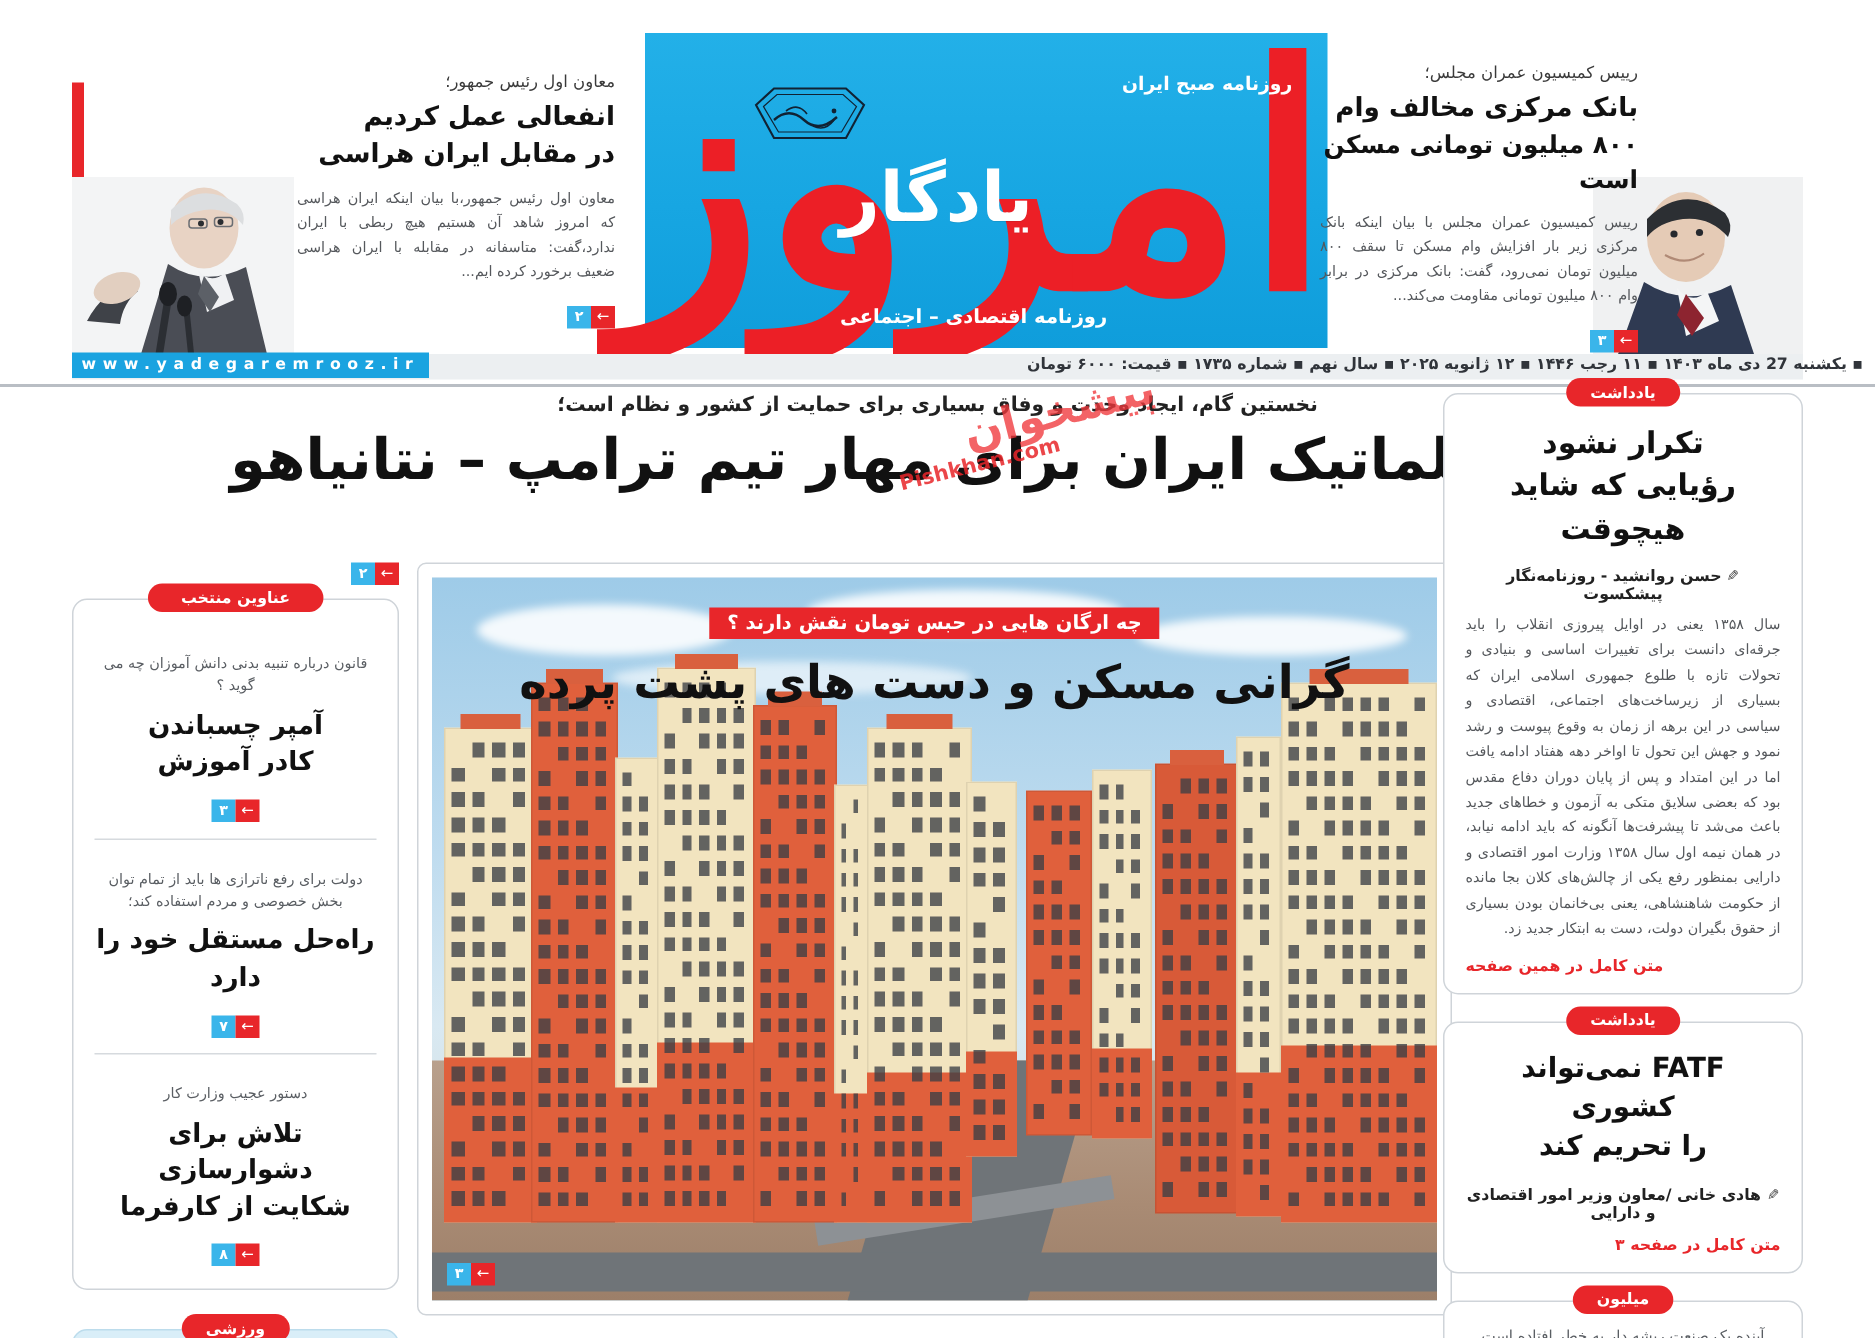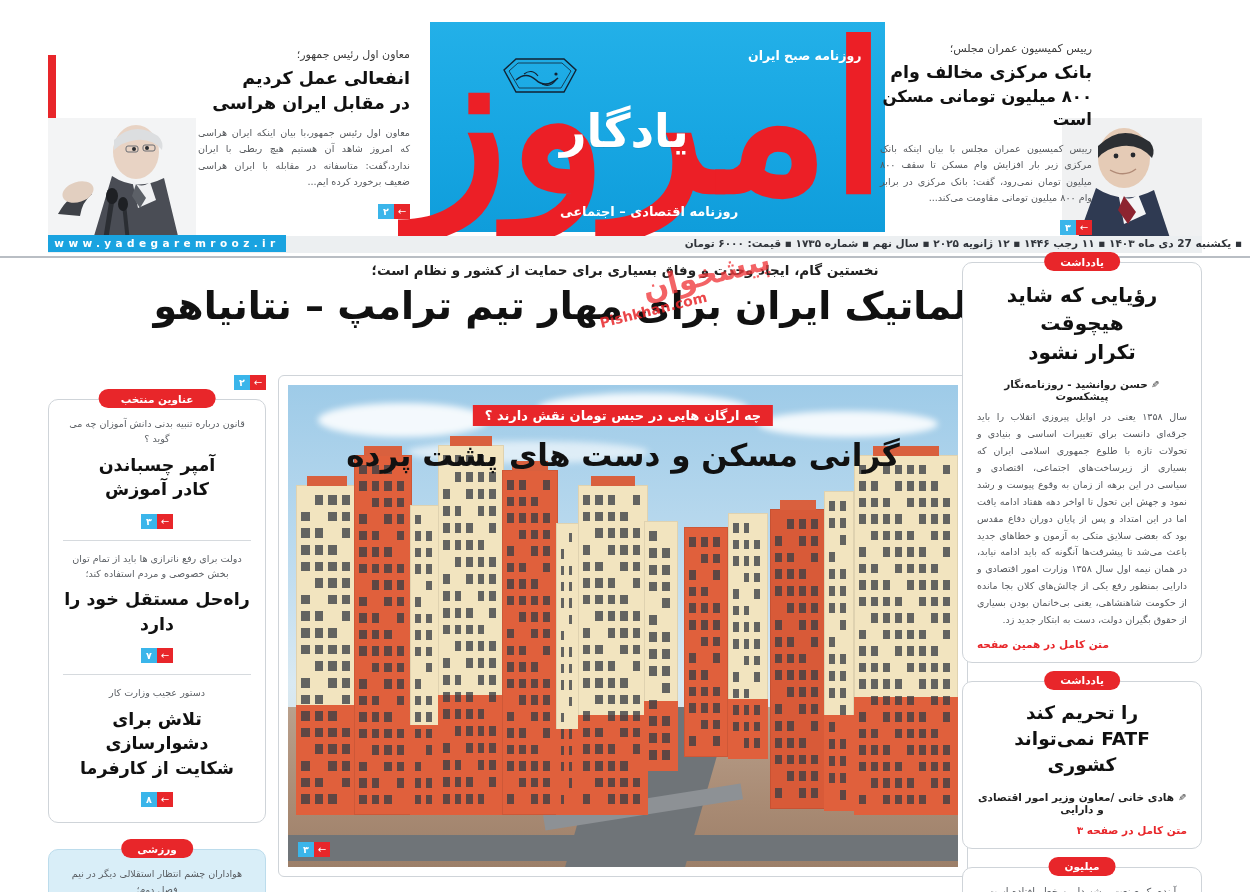--- a/index.html
+++ b/index.html
@@ -79,21 +79,21 @@
   
   .card{border:1px solid #cfd4d9;border-radius:10px;background:#fff;
         padding:16px 14px 14px;position:relative;}
   .card.sport{background:#d9eef8;border-color:#bcdcec;}
   .pill{position:absolute;top:-11px;left:50%;transform:translateX(-50%);
         background:#e8262a;color:#fff;font-size:10.5px;font-weight:bold;
         padding:3.5px 16px;border-radius:11px;white-space:nowrap;}
   .pill.wide{padding:3.5px 22px;}
 
   .item{text-align:center;}
-  .it-kicker{font-size:9.6px;color:#5a5e63;line-height:1.6;margin-bottom:6px;}
+  .it-kicker{font-size:9.6px;color:#5a5e63;line-height:1.6;margin-bottom:6px;margin-top:19px;}
   .it-head{font-size:17.5px;font-weight:bold;line-height:1.4;color:#111;}
   .it-badge-row{margin-top:9px;text-align:center;}
   .hr{height:1px;background:#d6dade;margin:10px 0 0;}
 
   .badge-row-left{margin:0 0 8px;text-align:right;}
 
   
   .photoblock{border:1px solid #cfd4d9;border-radius:6px;padding:9px;background:#fff;}
   .photo{position:relative;width:670px;height:482px;overflow:hidden;background:#bcd7ea;}
   .photo-badge{position:absolute;left:10px;bottom:9px;z-index:6;}
@@ -1083,36 +1083,36 @@
         </div>
       </div>
     </div>
   </div>
 
   <div class="col-right">
 
     <div class="note">
       <div class="pill">یادداشت</div>
       <div class="note-head">
+        <div>تکرار نشود</div>
         <div>رؤیایی که شاید هیچوقت</div>
-        <div>تکرار نشود</div>
       </div>
       <div class="note-byline">
         <span class="pen">✎</span>
         <span>حسن روانشید - روزنامه‌نگار پیشکسوت</span>
       </div>
       <div class="note-body">سال ۱۳۵۸ یعنی در اوایل پیروزی انقلاب را باید جرقه‌ای دانست برای تغییرات اساسی و بنیادی و تحولات تازه با طلوع جمهوری اسلامی ایران که بسیاری از زیرساخت‌های اجتماعی، اقتصادی و سیاسی در این برهه از زمان به وقوع پیوست و رشد نمود و جهش این تحول تا اواخر دهه هفتاد ادامه یافت اما در این امتداد و پس از پایان دوران دفاع مقدس بود که بعضی سلایق متکی به آزمون و خطاهای جدید باعث می‌شد تا پیشرفت‌ها آنگونه که باید ادامه نیابد، در همان نیمه اول سال ۱۳۵۸ وزارت امور اقتصادی و دارایی بمنظور رفع یکی از چالش‌های کلان بجا مانده از حکومت شاهنشاهی، یعنی بی‌خانمان بودن بسیاری از حقوق بگیران دولت، دست به ابتکار جدید زد.</div>
       <div class="note-link">متن کامل در همین صفحه</div>
     </div>
 
     <div class="note">
       <div class="pill">یادداشت</div>
       <div class="note-head small">
+        <div>FATF نمی‌تواند کشوری</div>
         <div>را تحریم کند</div>
-        <div>FATF نمی‌تواند کشوری</div>
       </div>
       <div class="note-byline">
         <span class="pen">✎</span>
         <span>هادی خانی /معاون وزیر امور اقتصادی و دارایی</span>
       </div>
       <div class="note-link right">متن کامل در صفحه ۳</div>
     </div>
 
     <div class="note">
       <div class="pill">میلیون</div>

